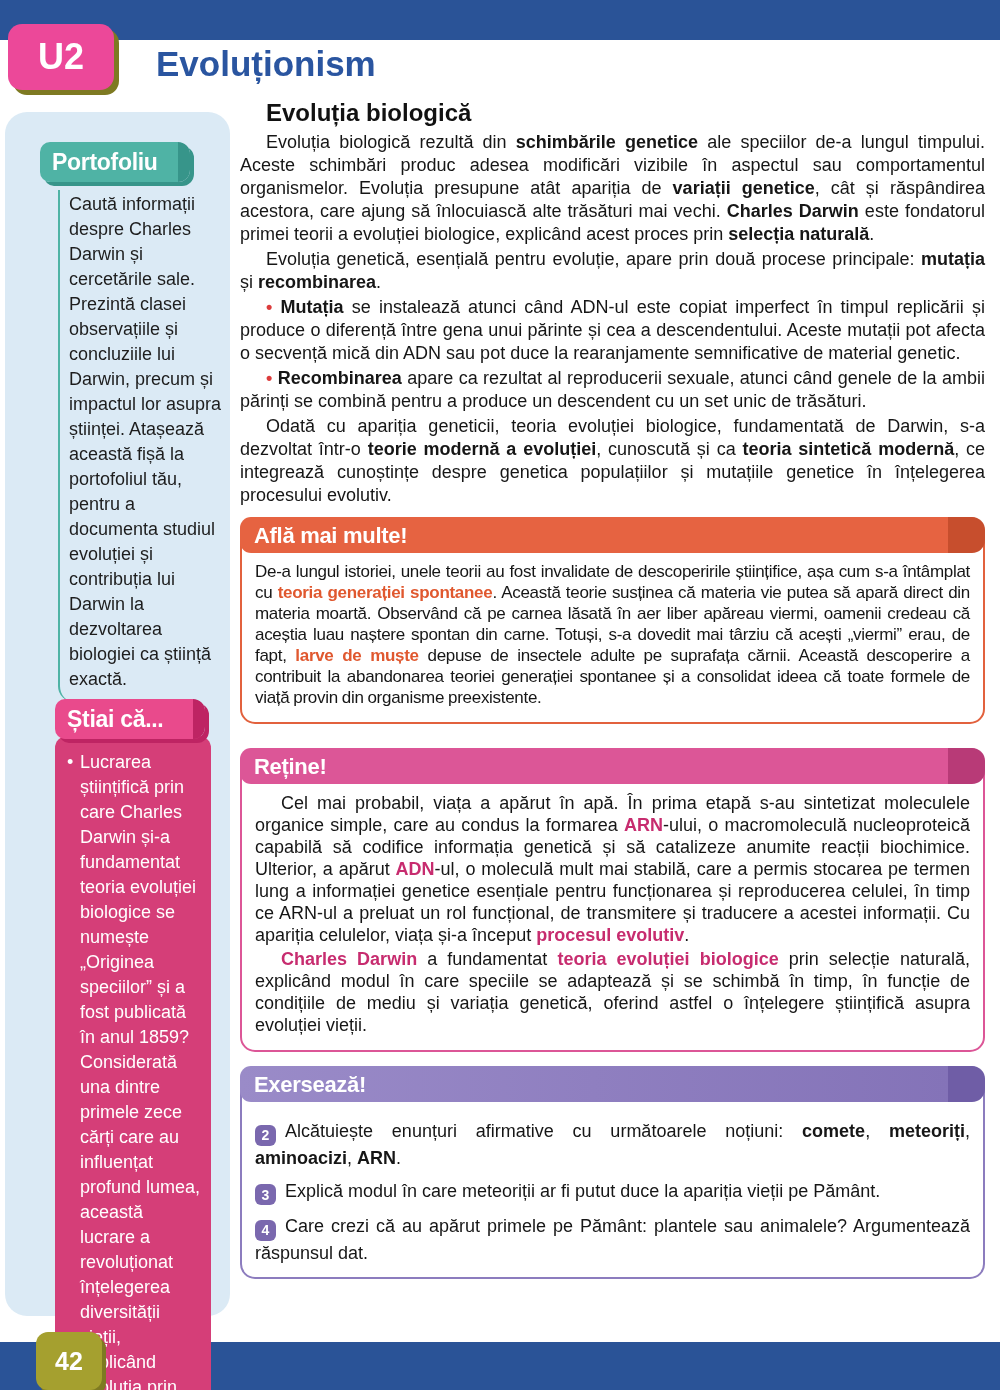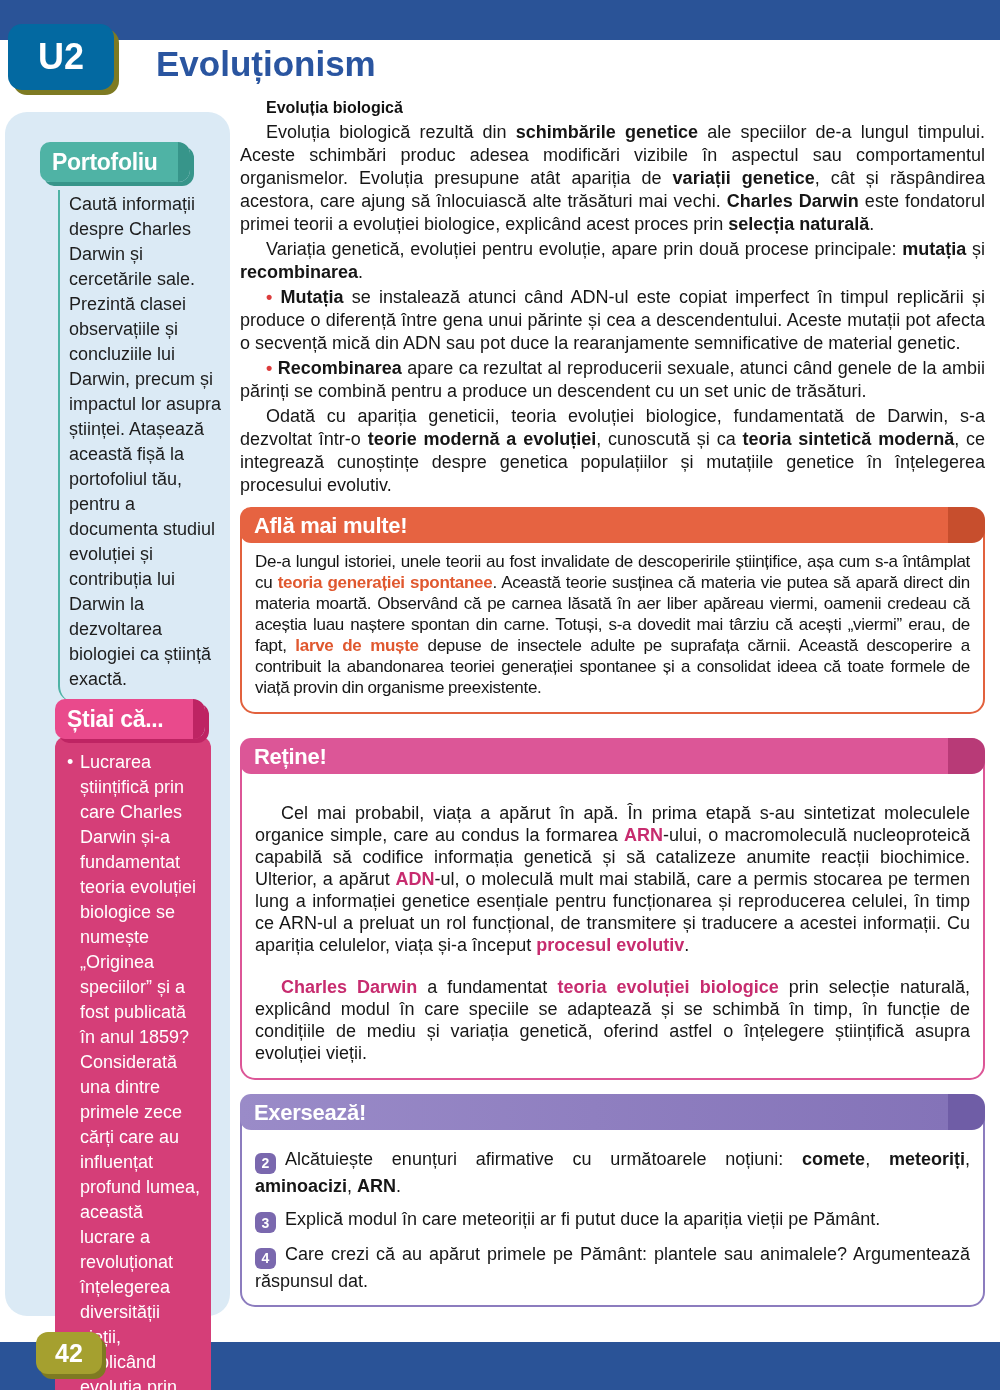--- a/index.html
+++ b/index.html
@@ -6,29 +6,29 @@
   body{
     width:1000px;height:1390px;position:relative;background:#ffffff;
     font-family:"Liberation Sans",sans-serif;color:#161616;overflow:hidden;
   }
   .b{font-weight:700;}
 
   
   .topbar{position:absolute;left:0;top:0;width:1000px;height:40px;background:#2A5397;}
   .bottombar{position:absolute;left:0;top:1342px;width:1000px;height:48px;background:#2A5397;}
   .unit-badge{
-    position:absolute;left:8px;top:24px;width:106px;height:66px;background:#0369a1;
+    position:absolute;left:8px;top:24px;width:106px;height:66px;background:#ec4899;
     border-radius:14px;box-shadow:5px 5px 0 #7E7A22;color:#fff;font-weight:700;font-size:36px;
     display:flex;align-items:center;justify-content:center;z-index:3;
   }
   .page-title{
     position:absolute;left:156px;top:44px;margin:0;color:#2A55A0;font-size:35px;font-weight:700;z-index:3;
   }
   .page-num{
-    position:absolute;left:36px;top:1332px;width:66px;height:42px;background:#A5A02F;
+    position:absolute;left:36px;top:1332px;width:66px;height:58px;background:#A5A02F;
     border-radius:12px;box-shadow:4px 5px 0 #7E7A22;color:#fff;font-weight:700;font-size:25px;
     display:flex;align-items:center;justify-content:center;z-index:3;
   }
 
   
   .side-panel{position:absolute;left:5px;top:112px;width:225px;height:1204px;background:#DBEAF5;border-radius:22px;}
   .side-head{
     position:absolute;height:40px;border-radius:10px 12px 12px 10px;color:#fff;font-weight:700;font-size:23px;
     line-height:40px;padding:0 12px;z-index:2;letter-spacing:-0.3px;
   }
@@ -48,39 +48,39 @@
   }
   .stiai-body{
     position:absolute;left:55px;top:736px;width:134px;background:#D53E78;border-radius:12px;
     padding:14px 10px 16px 12px;color:#fff;font-size:18px;line-height:25px;z-index:1;
   }
   .stiai-item{display:flex;}
   .stiai-bullet{flex:0 0 13px;}
 
   
   .main{position:absolute;left:240px;top:95px;width:745px;}
-  .main h3{font-size:16px;font-weight:700;margin:4px 0 4px 26px;color:#111;}
+  .main h3{font-size:24px;font-weight:700;margin:4px 0 4px 26px;color:#111;}
   .jp{margin:0 0 2px 0;text-align:justify;font-size:18px;line-height:23px;}
   .ind{text-indent:26px;}
 
   
   .box{border:2px solid;border-radius:15px;background:#fff;margin-top:10px;}
   .box-head{
     margin:-2px -2px 0 -2px;height:36px;border-radius:11px 13px 13px 11px;color:#fff;font-weight:700;
     font-size:22px;line-height:38px;padding:0 14px;letter-spacing:-0.3px;
   }
   .box-orange{border-color:#E2613D;}
   .box-orange .box-head{background:linear-gradient(to right,#E66341,#E66341 95%,#C74E2D 95%);}
   .box-pink{border-color:#DC5697;margin-top:24px;}
   .box-pink .box-head{background:linear-gradient(to right,#DC5697,#DC5697 95%,#B83A77 95%);}
   .box-purple{border-color:#8C7CBE;margin-top:14px;}
   .box-purple .box-head{background:linear-gradient(to right,#9A8BC8,#8473B8 95%,#6F5DA6 95%);}
   .box-body{padding:8px 13px 12px 13px;}
   .condensed .jp{font-size:17px;line-height:21px;letter-spacing:-0.3px;word-spacing:-0.5px;}
-  .box-pink .jp{font-size:18px;line-height:22px;margin-top:20px;}
+  .box-pink .jp{font-size:18px;line-height:22px;}
 
   
   .ex-item{margin:9px 0 0 0;font-size:18px;line-height:24px;text-align:justify;}
   .num-chip{
     display:inline-flex;width:21px;height:21px;background:#7A68AE;border-radius:6px;color:#fff;
     font-weight:700;font-size:14px;align-items:center;justify-content:center;margin-right:9px;
     vertical-align:-3px;
   }
   .ex-sub{padding-left:30px;margin-top:5px;font-size:18px;line-height:24px;}
 </style>
@@ -98,21 +98,21 @@
 <div class="stiai-body">
   <div class="stiai-item">
     <span class="stiai-bullet">•</span>
     <span>Lucrarea științifică prin care Charles Darwin și-a fundamentat teoria evoluției biologice se numește „Originea speciilor” și a fost publicată în anul 1859? Considerată una dintre primele zece cărți care au influențat profund lumea, această lucrare a revoluționat înțelegerea diversității vieții, explicând evoluția prin selecție naturală.</span>
   </div>
 </div>
 
 <main class="main">
   <h3>Evoluția biologică</h3>
   <p class="jp ind"><span>Evoluția biologică rezultă din </span><span class="b">schimbările genetice</span><span> ale speciilor de-a lungul timpului. Aceste schimbări produc adesea modificări vizibile în aspectul sau comportamentul organismelor. Evoluția presupune atât apariția de </span><span class="b">variații genetice</span><span>, cât și răspândirea acestora, care ajung să înlocuiască alte trăsături mai vechi. </span><span class="b">Charles Darwin</span><span> este fondatorul primei teorii a evoluției biologice, explicând acest proces prin </span><span class="b">selecția naturală</span><span>.</span></p>
-  <p class="jp ind"><span>Variația genetică, evoluției pentru evoluție, apare prin două procese principale: </span><span class="b">mutația</span><span> și </span><span class="b">recombinarea</span><span>.</span></p>
+  <p class="jp ind"><span>Evoluția genetică, esențială pentru evoluție, apare prin două procese principale: </span><span class="b">mutația</span><span> și </span><span class="b">recombinarea</span><span>.</span></p>
   <p class="jp ind"><span class="b" style="color: rgb(220, 60, 60);">• </span><span class="b">Mutația</span><span> se instalează atunci când ADN-ul este copiat imperfect în timpul replicării și produce o diferență între gena unui părinte și cea a descendentului. Aceste mutații pot afecta o secvență mică din ADN sau pot duce la rearanjamente semnificative de material genetic.</span></p>
   <p class="jp ind"><span class="b" style="color: rgb(220, 60, 60);">• </span><span class="b">Recombinarea</span><span> apare ca rezultat al reproducerii sexuale, atunci când genele de la ambii părinți se combină pentru a produce un descendent cu un set unic de trăsături.</span></p>
   <p class="jp ind"><span>Odată cu apariția geneticii, teoria evoluției biologice, fundamentată de Darwin, s-a dezvoltat într-o </span><span class="b">teorie modernă a evoluției</span><span>, cunoscută și ca </span><span class="b">teoria sintetică modernă</span><span>, ce integrează cunoștințe despre genetica populațiilor și mutațiile genetice în înțelegerea procesului evolutiv.</span></p>
 
   <section class="box box-orange">
     <div class="box-head">Află mai multe!</div>
     <div class="box-body condensed">
       <p class="jp"><span>De-a lungul istoriei, unele teorii au fost invalidate de descoperirile științifice, așa cum s-a întâmplat cu </span><span class="b" style="color: rgb(224, 88, 47);">teoria generației spontanee</span><span>. Această teorie susținea că materia vie putea să apară direct din materia moartă. Observând că pe carnea lăsată în aer liber apăreau viermi, oamenii credeau că aceștia luau naștere spontan din carne. Totuși, s-a dovedit mai târziu că acești „viermi” erau, de fapt, </span><span class="b" style="color: rgb(224, 88, 47);">larve de muște</span><span> depuse de insectele adulte pe suprafața cărnii. Această descoperire a contribuit la abandonarea teoriei generației spontanee și a consolidat ideea că toate formele de viață provin din organisme preexistente.</span></p>
     </div>
   </section>

